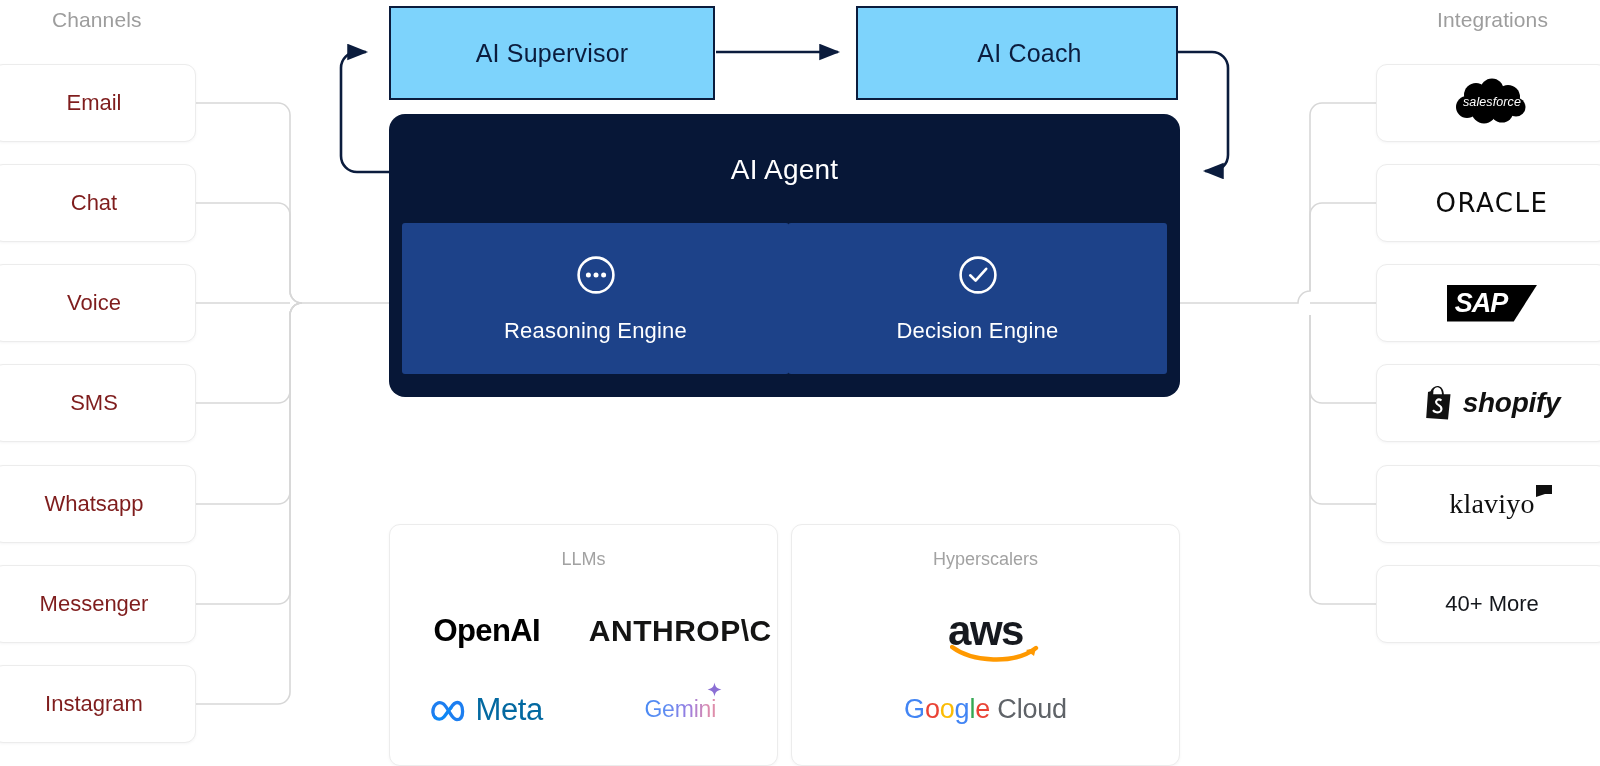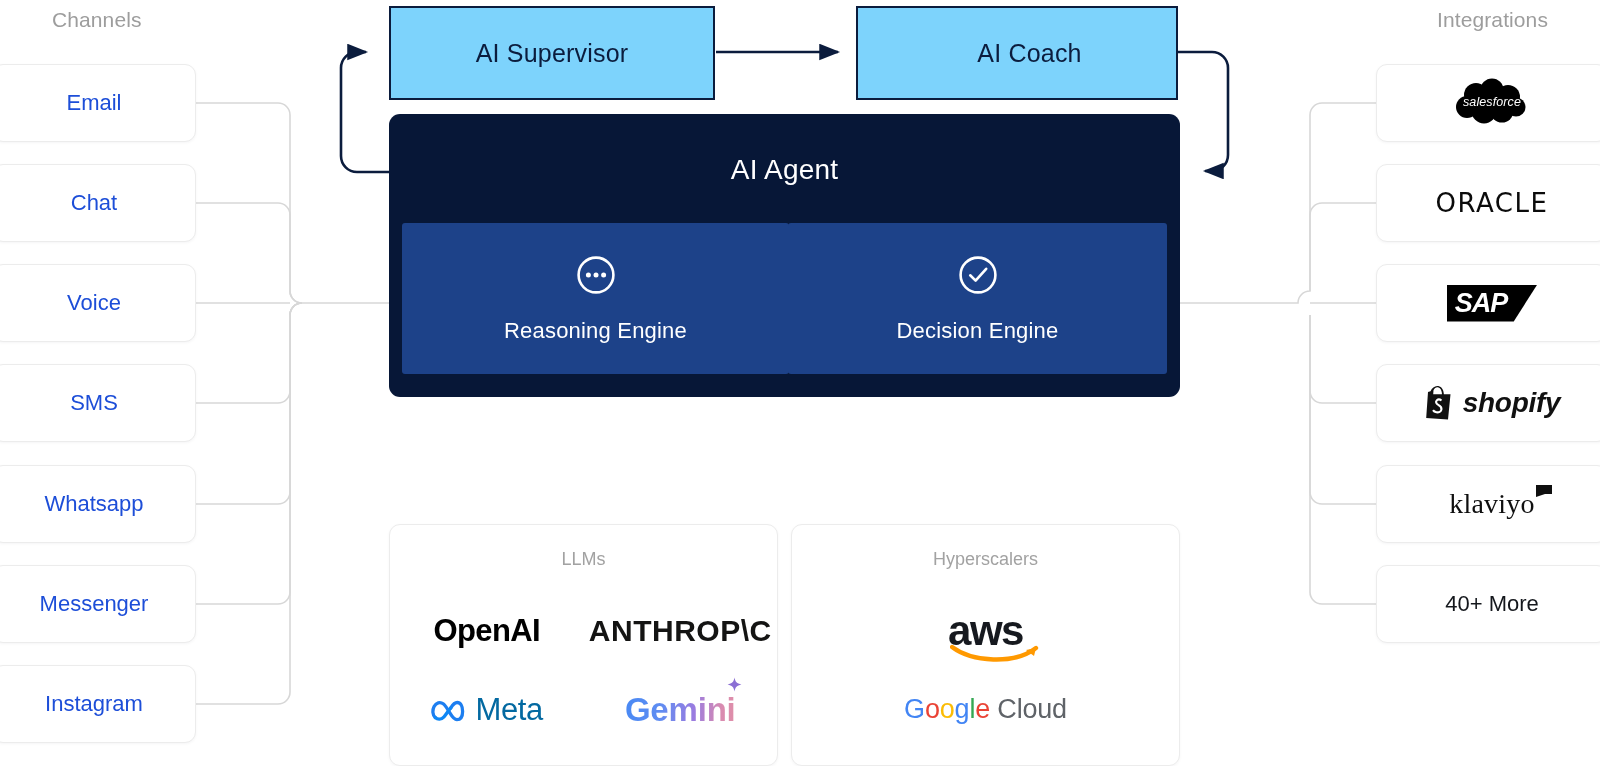--- a/index.html
+++ b/index.html
@@ -32,21 +32,21 @@
     border:1px solid #ececec;
     border-radius:11px;
     box-shadow:0 1px 3px rgba(16,24,40,.045);
     display:flex;
     align-items:center;
     justify-content:center;
     box-sizing:border-box;
   }
   .card-label{
     font-size:22px;
-    color:#1d4ed8;
+    color:#7f1d1d;
     white-space:nowrap;
     text-align:right;
   }
 
   
   #wires{position:absolute;left:0;top:0;width:1600px;height:766px;pointer-events:none;}
 
   
   .topbox{
     position:absolute;
@@ -60,21 +60,21 @@
   .topbox span{
     font-size:25px;
     color:#0b1c3d;
     letter-spacing:.2px;
   }
 
   
   #agent{
     position:absolute;
     background:#071737;
-    border-radius:11px;
+    border-radius:16px;
     box-sizing:border-box;
   }
   #agent-title{
     position:absolute;
     left:0;right:0;top:40px;
     text-align:center;
     color:#ffffff;
     font-size:28px;
     font-weight:500;
     letter-spacing:.2px;
@@ -139,21 +139,21 @@
   .logo-cell{
     display:flex;align-items:center;justify-content:center;
     box-sizing:border-box;
   }
 
   
   .wm-openai{font-size:31px;font-weight:bold;color:#000;letter-spacing:-.6px;}
   .wm-anthropic{font-size:30px;font-weight:bold;color:#141413;letter-spacing:.5px;
                 font-family:"Liberation Sans","DejaVu Sans",sans-serif;}
   .wm-meta{font-size:31px;font-weight:500;color:#0369a1;letter-spacing:-.4px;}
-  .wm-gemini{font-size:33px;font-weight:700;letter-spacing:-.2px;
+  .wm-gemini{font-size:23px;font-weight:400;letter-spacing:-.2px;
              background:linear-gradient(95deg,#4889f4 0%,#5f8df2 32%,#9a7ce0 62%,#d98bb0 86%,#e08fa8 100%);
              -webkit-background-clip:text;background-clip:text;color:transparent;}
   .wm-gcloud{font-size:27px;letter-spacing:-.2px;color:#5f6368;}
   .g-b{color:#4285f4;} .g-r{color:#ea4335;} .g-y{color:#fbbc05;} .g-g{color:#34a853;}
   .wm-oracle{font-size:26px;letter-spacing:1.5px;color:#0b0b0b;
              font-family:"DejaVu Sans",sans-serif;font-weight:500;}
   .wm-shopify{font-size:28px;font-weight:bold;font-style:italic;color:#111;letter-spacing:-.3px;}
   .wm-klaviyo{font-size:28px;color:#0f0f0f;letter-spacing:.2px;
               font-family:"Liberation Serif","DejaVu Serif",serif;}
   .wm-more{font-size:22px;color:#14171c;}

